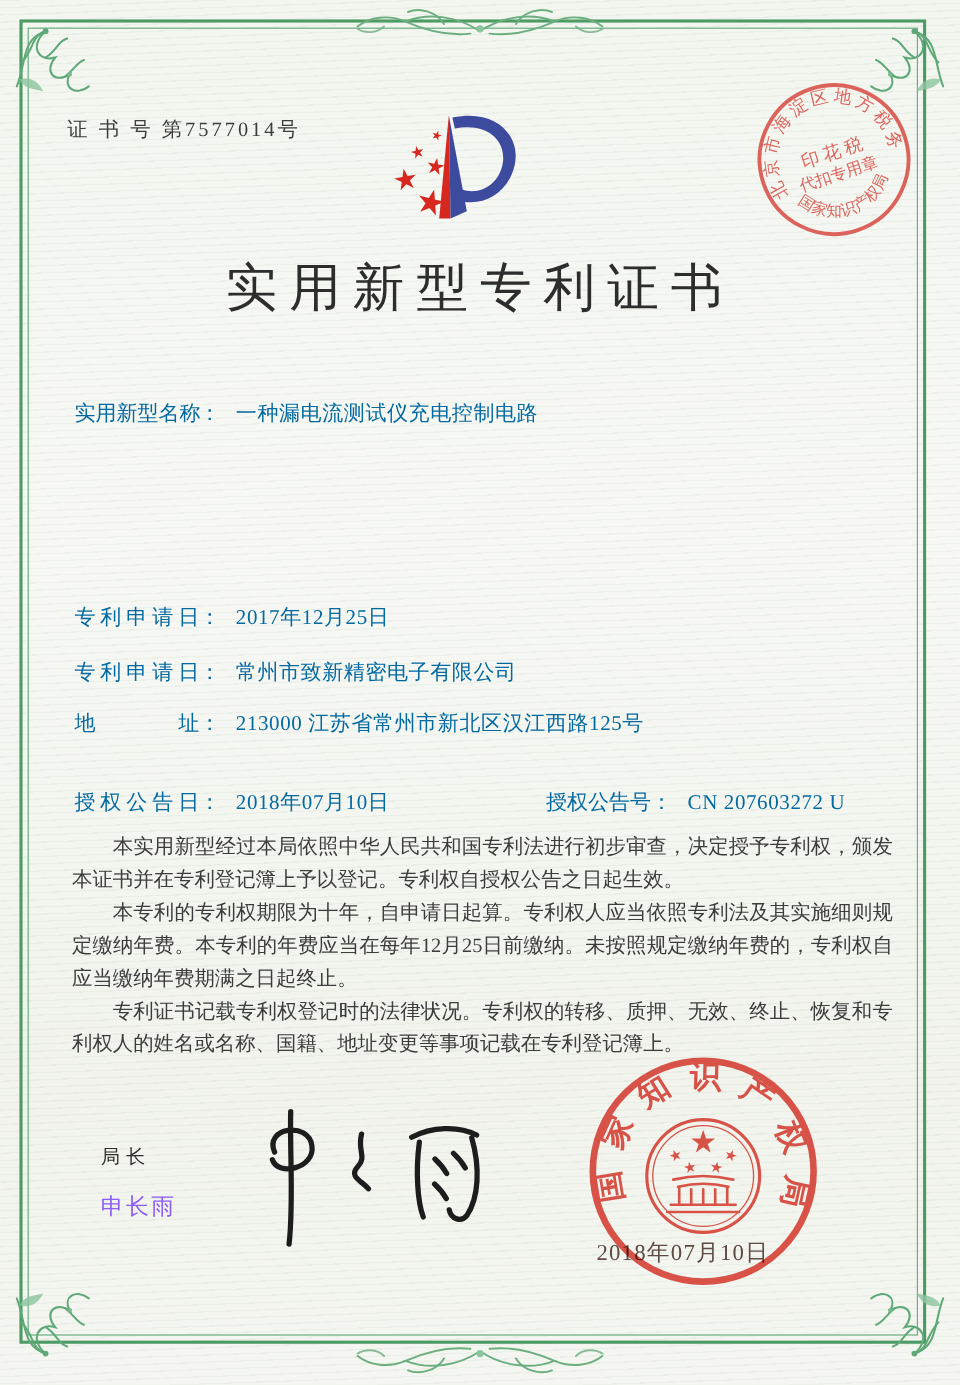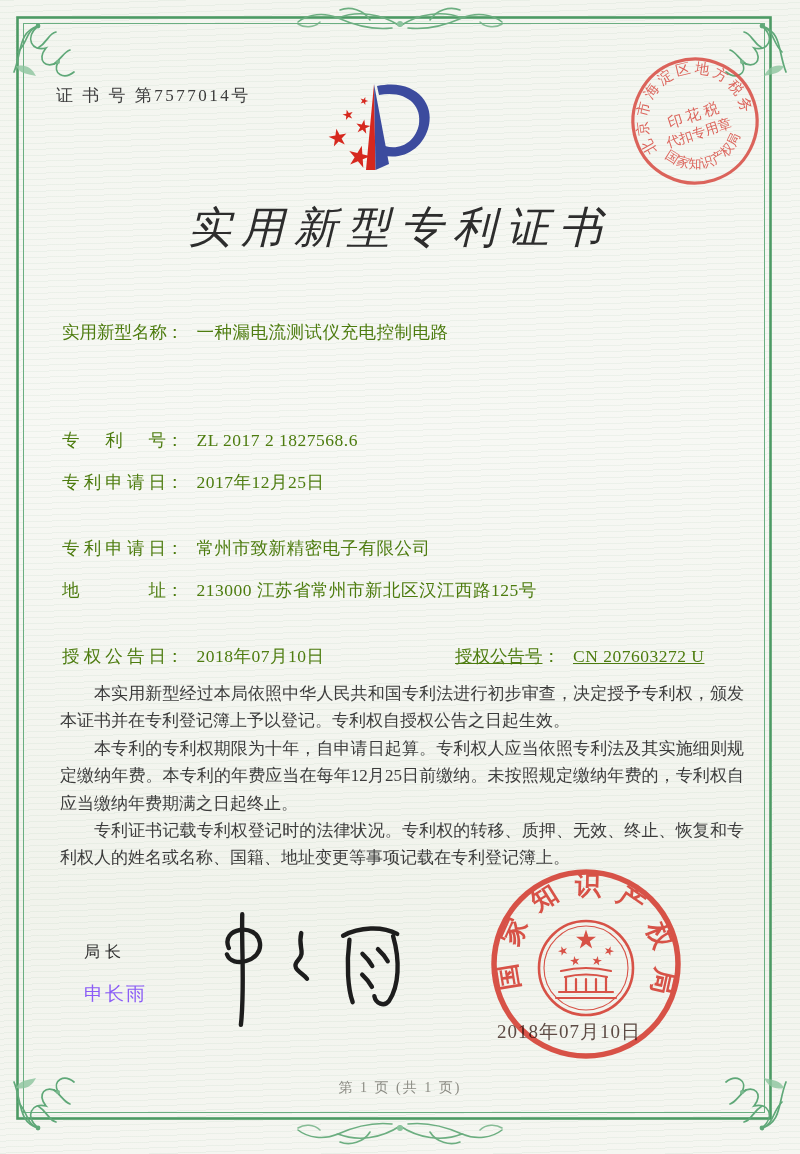--- a/index.html
+++ b/index.html
@@ -4,32 +4,32 @@
 <style>
   html,body{margin:0;padding:0;}
   body{
     width:800px;height:1154px;position:relative;overflow:hidden;
     font-family:"Liberation Serif","DejaVu Serif",serif;
     background:#eef1ea;
   }
   .paper{position:absolute;inset:0;background:linear-gradient(180deg,#f3f5ef 0%,#f7f8f4 38%,#f1f3ec 78%,#f5f6f1 100%);}
   .stripes{position:absolute;inset:0;background:repeating-linear-gradient(178deg,rgba(140,180,150,.10) 0 1px,transparent 1px 6px);}
   .frame-layer{position:absolute;inset:0;z-index:1;}
-  .content{position:absolute;inset:0;z-index:2;}
+  .content{position:absolute;inset:0;z-index:2;margin-top:12px;}
   .abs{position:absolute;}
   .cert-no{left:56px;top:84px;font-size:17px;letter-spacing:2.5px;color:#3c3c3c;}
   .logo{left:318px;top:72px;width:170px;height:130px;}
   .tax-seal{left:620px;top:46px;width:150px;height:150px;mix-blend-mode:multiply;opacity:.9;}
-  .cert-title{left:0;right:0;top:199px;text-align:center;font-size:43px;letter-spacing:10px;color:#2d2d2d;font-weight:500;font-style:italic;}
+  .cert-title{left:0;right:0;top:199px;text-align:center;font-size:43px;letter-spacing:10px;color:#2d2d2d;font-weight:500;}
   .fields{left:62px;top:320px;width:690px;height:360px;}
-  .frow{position:absolute;left:0;font-size:17.5px;color:#4d7c0f;white-space:nowrap;}
+  .frow{position:absolute;left:0;font-size:17.5px;color:#0369a1;white-space:nowrap;}
   .flabel{display:inline-block;width:104px;text-align:justify;text-align-last:justify;}
   .fcolon{display:inline-block;margin-right:13px;}
   .fvalue{letter-spacing:.5px;}
-  .frow-right{position:absolute;left:393px;top:0;text-decoration:underline;}
+  .frow-right{position:absolute;left:393px;top:0;}
   .paras{left:60px;top:680px;width:684px;font-size:17px;line-height:27.4px;color:#3c3c3c;text-align:justify;}
   .paras p{margin:0;text-indent:2em;}
   .sign-title{left:84px;top:942px;font-size:16px;letter-spacing:5px;color:#2f2f2f;}
   .sign-name{left:84px;top:981px;font-size:19px;letter-spacing:2px;color:#8b5cf6;}
   .signature{left:190px;top:903px;width:250px;height:130px;}
   .main-seal{left:486px;top:864px;width:200px;height:200px;mix-blend-mode:multiply;opacity:.93;z-index:3;}
   .seal-date{left:497px;top:1019px;font-size:19px;letter-spacing:1px;color:#5d4b44;z-index:2;}
   .footer{left:0;right:0;top:1079px;text-align:center;font-size:14px;letter-spacing:2px;color:#8b8b83;}
 </style>
 </head>
@@ -101,24 +101,21 @@
       <text x="0" y="17" text-anchor="middle" font-size="13.5">代扣专用章</text>
     </g>
   </svg>
 
   <div class="abs cert-title">实用新型专利证书</div>
 
   <div class="abs fields">
     <div class="frow" style="top:0">
       <span class="flabel">实用新型名称</span><span class="fcolon">：</span><span class="fvalue">一种漏电流测试仪充电控制电路</span>
     </div>
-    <div class="frow" style="top:108px">
-      <span class="flabel">专利号</span><span class="fcolon">：</span><span class="fvalue">ZL 2017 2 1827568.6</span>
-    </div>
-    <div class="frow" style="top:150px">
+    <div class="frow" style="top:170px">
       <span class="flabel">专利申请日</span><span class="fcolon">：</span><span class="fvalue">2017年12月25日</span>
     </div>
     <div class="frow" style="top:216px">
       <span class="flabel">专利申请日</span><span class="fcolon">：</span><span class="fvalue">常州市致新精密电子有限公司</span>
     </div>
     <div class="frow" style="top:258px">
       <span class="flabel">地址</span><span class="fcolon">：</span><span class="fvalue">213000 江苏省常州市新北区汉江西路125号</span>
     </div>
     <div class="frow" style="top:324px">
       <span class="flabel">授权公告日</span><span class="fcolon">：</span><span class="fvalue">2018年07月10日</span>
@@ -175,15 +172,14 @@
           <path d="M-25 7 Q 0 1 25 7"></path>
           <path d="M-21 13 Q 0 8 21 13"></path>
           <path d="M-20 14 V 27 M-10 15 V 27 M0 15 V 27 M10 15 V 27 M20 14 V 27"></path>
           <path d="M-27 28 H 27"></path>
           <path d="M-30 34 H 30"></path>
         </g>
       </g>
     </g>
   </svg>
 
-  <div class="abs footer">第 1 页 (共 1 页)</div>
 
 </div>
 
 </body></html>

